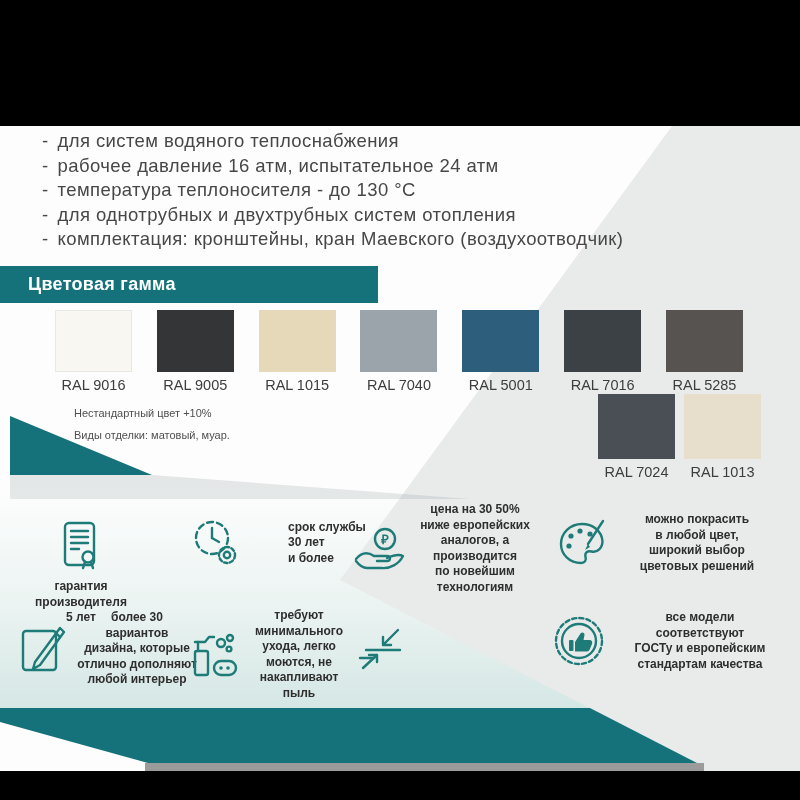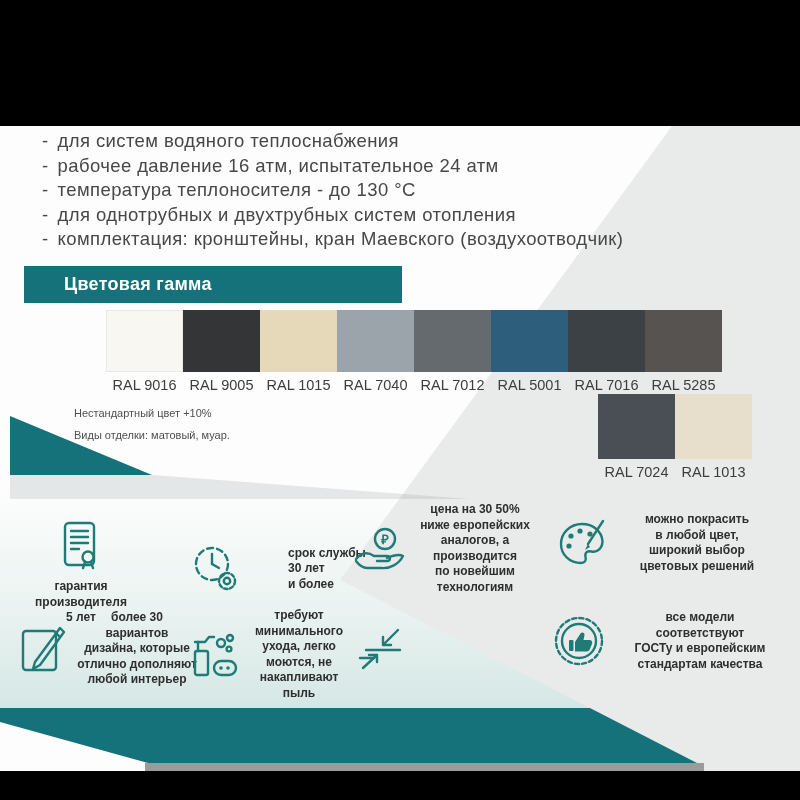--- a/index.html
+++ b/index.html
@@ -23,32 +23,32 @@
     clip-path:polygon(0 664px,590px 664px,697px 719px,148px 719px,0 678px);}
   .gray-strip{position:absolute;left:145px;top:719px;width:559px;height:8px;background:#9b9b9b;}
 
   
   .specs{position:absolute;left:42px;top:85px;list-style:none;margin:0;padding:0;}
   .specs li{font-size:18.5px;line-height:24.5px;color:#474747;letter-spacing:.4px;font-weight:400;
     white-space:nowrap;}
   .specs .dash{margin-right:9px;}
 
   
-  .title-bar{position:absolute;left:24px;top:222px;width:378px;height:37px;display:flex;
-    align-items:center;padding-left:40px;box-sizing:border-box;}
+  .title-bar{position:absolute;left:0;top:222px;width:378px;height:37px;display:flex;
+    align-items:center;padding-left:28px;box-sizing:border-box;}
   .title-bar span{color:#fff;font-size:18px;font-weight:bold;letter-spacing:.3px;}
 
   
-  .swatch-row1{position:absolute;left:70px;top:266px;width:688px;display:flex;
-    justify-content:center;}
+  .swatch-row1{position:absolute;left:55px;top:266px;width:688px;display:flex;
+    justify-content:space-between;}
   .swatch{width:77px;display:flex;flex-direction:column;align-items:center;}
   .swatch-color{width:77px;height:62px;}
   .swatch-color.light{border:1px solid #e8e8e6;box-sizing:border-box;}
   .swatch-label{margin-top:5px;font-size:14.5px;color:#3d3d3d;font-weight:500;white-space:nowrap;}
-  .swatch-row2{position:absolute;left:598px;top:350px;display:flex;gap:0;}
+  .swatch-row2{position:absolute;left:598px;top:350px;display:flex;gap:9px;}
   .swatch-row2 .swatch-color{height:65px;}
 
   .notes{position:absolute;left:74px;top:358px;}
   .notes div{font-size:11px;color:#4f4f4f;line-height:22px;}
 
   
   .feature{position:absolute;display:flex;align-items:center;gap:9px;}
   .feature .ficon{flex:0 0 auto;display:flex;align-items:center;justify-content:center;}
   .feature .ftext{font-size:12px;font-weight:bold;color:#2e2e2e;line-height:15.5px;
     white-space:pre-line;text-align:center;}
@@ -93,24 +93,20 @@
     </div>
     <div class="swatch">
       <div class="swatch-color" style="background-color: rgb(230, 217, 186);"></div>
       <div class="swatch-label">RAL 1015</div>
     </div>
     <div class="swatch">
       <div class="swatch-color" style="background-color: rgb(155, 164, 171);"></div>
       <div class="swatch-label">RAL 7040</div>
     </div>
     <div class="swatch">
-      <div class="swatch-color" style="background-color: rgb(100, 106, 110);"></div>
-      <div class="swatch-label">RAL 7012</div>
-    </div>
-    <div class="swatch">
       <div class="swatch-color" style="background-color: rgb(45, 94, 124);"></div>
       <div class="swatch-label">RAL 5001</div>
     </div>
     <div class="swatch">
       <div class="swatch-color" style="background-color: rgb(59, 65, 69);"></div>
       <div class="swatch-label">RAL 7016</div>
     </div>
     <div class="swatch">
       <div class="swatch-color" style="background-color: rgb(86, 83, 80);"></div>
       <div class="swatch-label">RAL 5285</div>
@@ -144,21 +140,21 @@
         <circle class="st" cx="26" cy="37" r="5.5"></circle>
         <line class="st" x1="23" y1="42" x2="21" y2="48"></line>
           <line class="st" x1="29" y1="42" x2="31" y2="48"></line>
       </svg>
     </span>
     <span class="ftext" style="width:118px;">гарантия
 производителя
 5 лет</span>
   </div>
 
-  <div class="feature" style="left:192px;top:500px;gap:48px;">
+  <div class="feature" style="left:192px;top:474px;gap:48px;">
     <span class="ficon">
       <svg width="48" height="50" viewBox="0 0 48 50">
         <circle class="st" cx="20" cy="20" r="16" stroke-dasharray="6 4"></circle>
         <line class="st" x1="20" y1="20" x2="20" y2="10"></line>
           <line class="st" x1="20" y1="20" x2="27" y2="24"></line>
         <circle class="st" cx="35" cy="37" r="8" stroke-dasharray="3.5 2.5" stroke-width="3.4"></circle>
         <circle class="st" cx="35" cy="37" r="3.2"></circle>
       </svg>
     </span>
     <span class="ftext left" style="width:96px;">срок службы

